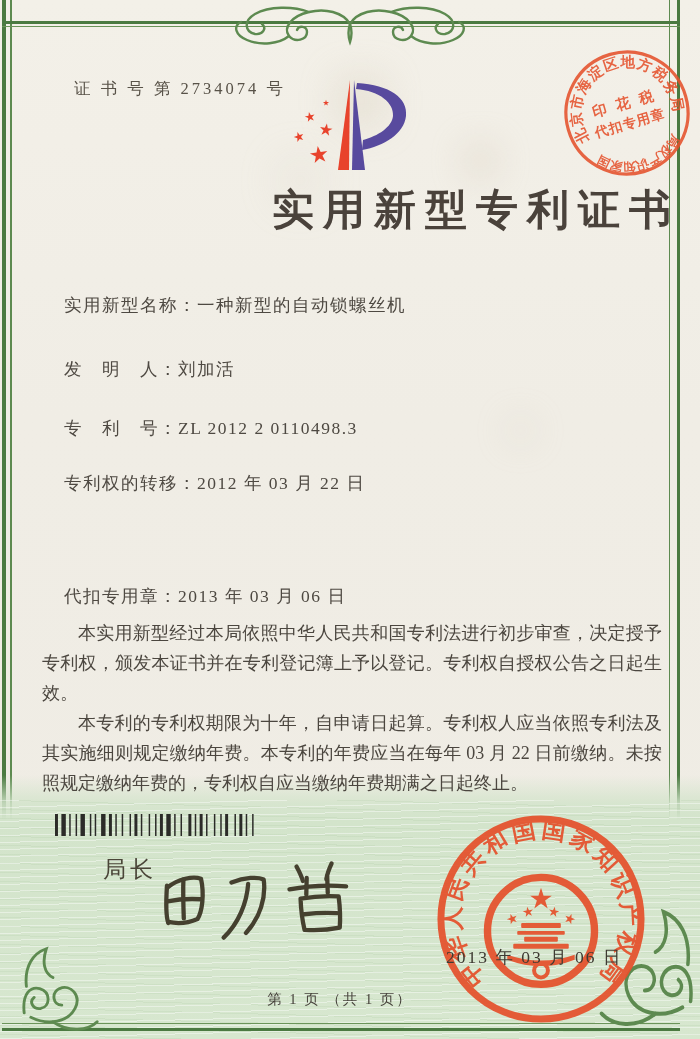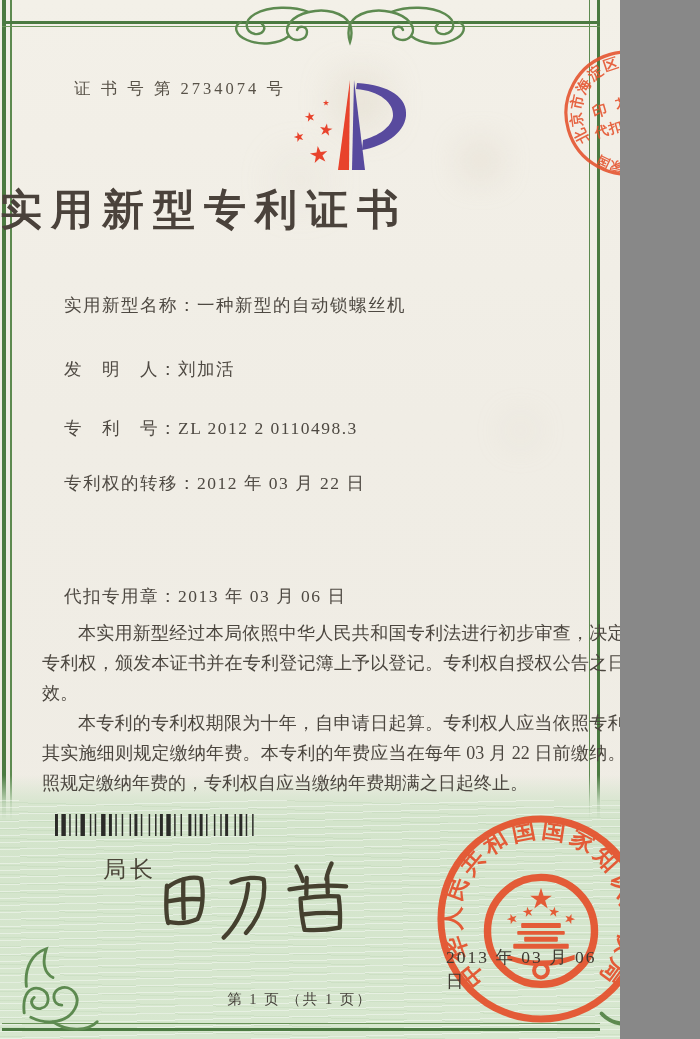--- a/index.html
+++ b/index.html
@@ -1,16 +1,16 @@
 <!DOCTYPE html>
 <html><head>
 <meta charset="utf-8">
 <style>
   html,body{margin:0;padding:0;background:#888;}
-  .page{position:relative;width:620px;height:1039px;overflow:hidden;
+  .page{position:relative;width:700px;height:1039px;overflow:hidden;
         background:linear-gradient(180deg,#f3f0e8 0%,#f0ede5 40%,#efece4 100%);
         font-family:"Liberation Serif","DejaVu Serif",serif;color:#4a453e;}
   
   .b{position:absolute;background:#4b7a41;}
   .bl1{left:2px;top:0;bottom:0;width:4px;}
   .bl2{left:10px;top:0;bottom:0;width:1.5px;background:#5d8a50;}
   .br1{right:20px;top:0;bottom:0;width:3.5px;}
   .br2{right:30px;top:0;bottom:0;width:1.5px;background:#5d8a50;}
   .bt1{left:2px;right:20px;top:21px;height:2.5px;}
   .bt2{left:2px;right:20px;top:26px;height:1px;background:#6b9459;}
@@ -22,21 +22,21 @@
   .green-lines{position:absolute;left:0;right:0;top:800px;bottom:0;opacity:.6;
      background:repeating-linear-gradient(178.5deg,rgba(255,255,255,.7) 0 1px,rgba(255,255,255,0) 1px 7px),
                 repeating-linear-gradient(181.5deg,rgba(170,200,160,.35) 0 1px,rgba(170,200,160,0) 1px 9px);}
   .ghosts{position:absolute;left:0;top:0;width:1px;height:1px;border-radius:50%;
      box-shadow:360px 100px 34px 26px rgba(208,198,176,.28),480px 160px 30px 20px rgba(208,198,176,.22),
                 300px 180px 40px 22px rgba(212,204,186,.18),520px 430px 30px 16px rgba(214,208,192,.15);}
   
   .cert-no{position:absolute;left:74px;top:78px;font-size:16.5px;letter-spacing:3px;color:#585248;}
   .logo{position:absolute;left:272px;top:74px;}
   .tax-stamp{position:absolute;left:556px;top:42px;transform:rotate(-16deg);opacity:.88;}
-  .title{position:absolute;left:0;right:20px;top:182px;text-align:left;
+  .title{position:absolute;left:0;right:20px;top:182px;text-align:right;
          font-size:42px;font-weight:600;letter-spacing:9px;color:#4a423b;}
   
   .field{position:absolute;left:64px;font-size:17.5px;letter-spacing:1.5px;color:#4e4942;white-space:nowrap;}
   .f0{top:293px}.f1{top:357px}.f2{top:416px}.f3{top:471px}.f4{top:525px}.f5{top:584px}
   .redact{display:inline-block;position:relative;top:3px;width:248px;height:24px;margin-left:4px;
           background:linear-gradient(90deg,#f6f4ee 0%,#f8f6f1 55%,#f3f1ea 100%);border-radius:2px;}
   .redact span{position:absolute;right:2px;bottom:1px;font-size:15px;color:#8b867c;opacity:.45;}
   
   .body-text{position:absolute;left:42px;top:618px;width:620px;font-size:18px;line-height:30px;
              text-align:justify;color:#4b463f;}

